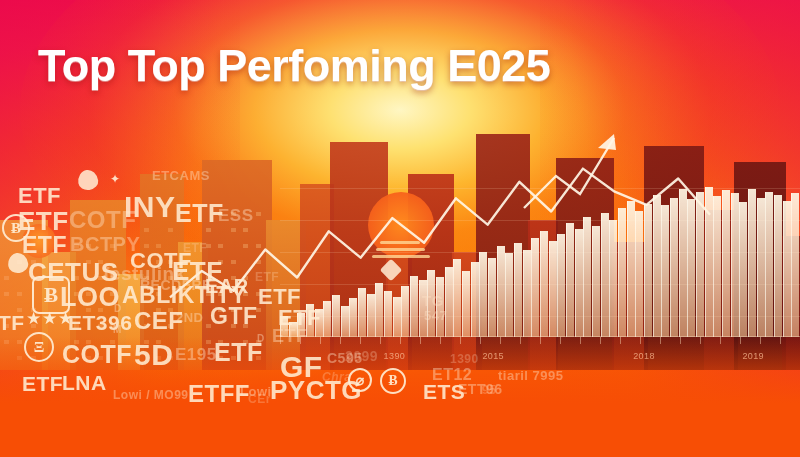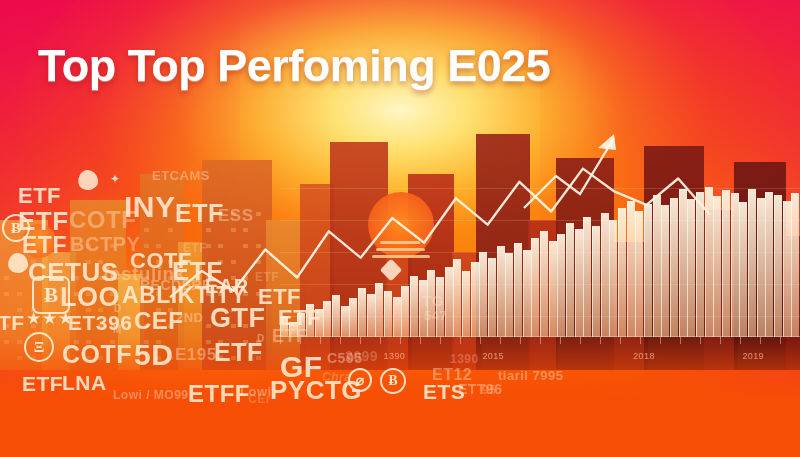--- a/index.html
+++ b/index.html
@@ -317,21 +317,21 @@
       <div class="tok" style="left: 60px; top: 282px; font-size: 27px;">LOO</div>
       <div class="tok" style="left: 122px; top: 282px; font-size: 23px;">ABLIKTITY</div>
       <div class="tok ghost" style="left: 255px; top: 270px; font-size: 12px;">ETF</div>
       <div class="tok" style="left: 258px; top: 284px; font-size: 22px;">ETF</div>
       <div class="tok" style="left: -2px; top: 311px; font-size: 21px;">TF</div>
       <div class="tok" style="left: 68px; top: 311px; font-size: 21px;">ET396</div>
       <div class="tok faint" style="left: 114px; top: 303px; font-size: 10px;">D</div>
       <div class="tok faint" style="left: 113px; top: 324px; font-size: 10px;">M</div>
       <div class="tok" style="left: 134px; top: 307px; font-size: 24px;">CEF</div>
       <div class="tok faint" style="left: 176px; top: 310px; font-size: 13px;">2ND</div>
-      <div class="tok" style="left: 210px; top: 303px; font-size: 27px;">GTF</div>
+      <div class="tok" style="left: 210px; top: 303px; font-size: 23px;">GTF</div>
       <div class="tok" style="left: 278px; top: 305px; font-size: 22px;">ETF</div>
       <div class="tok faint" style="left: 272px; top: 326px; font-size: 18px;">ETF</div>
       <div class="tok" style="left: 62px; top: 340px; font-size: 25px;">COTF</div>
       <div class="tok" style="left: 134px; top: 338px; font-size: 30px;">5D</div>
       <div class="tok faint" style="left: 175px; top: 345px; font-size: 17px;">E195</div>
       <div class="tok" style="left: 214px; top: 338px; font-size: 25px;">ETF</div>
       <div class="tok faint" style="left: 257px; top: 333px; font-size: 10px;">D</div>
       <div class="tok" style="left: 280px; top: 350px; font-size: 30px;">GF</div>
       <div class="tok faint" style="left: 327px; top: 350px; font-size: 14px;">C595</div>
       <div class="tok ghost" style="left: 345px; top: 348px; font-size: 14px;">2099</div>

